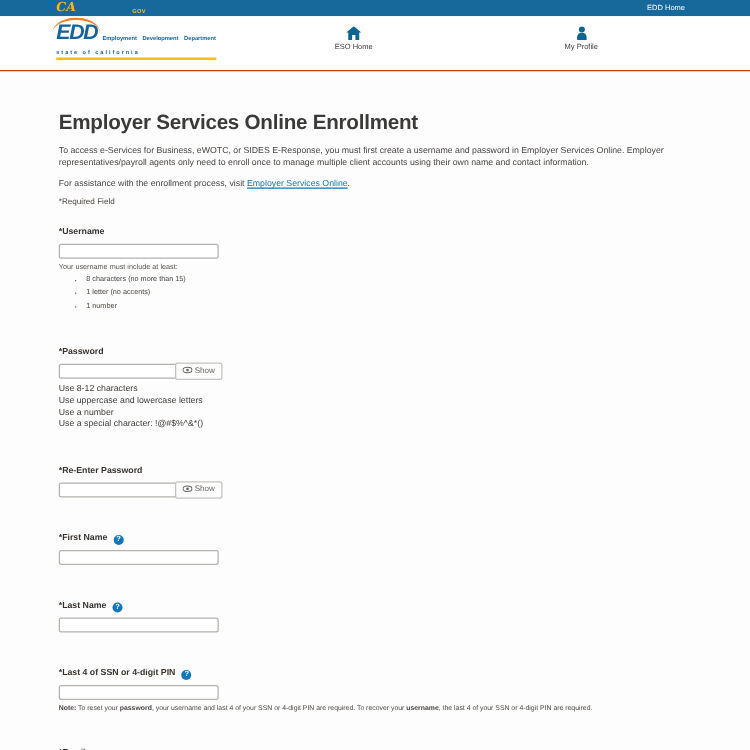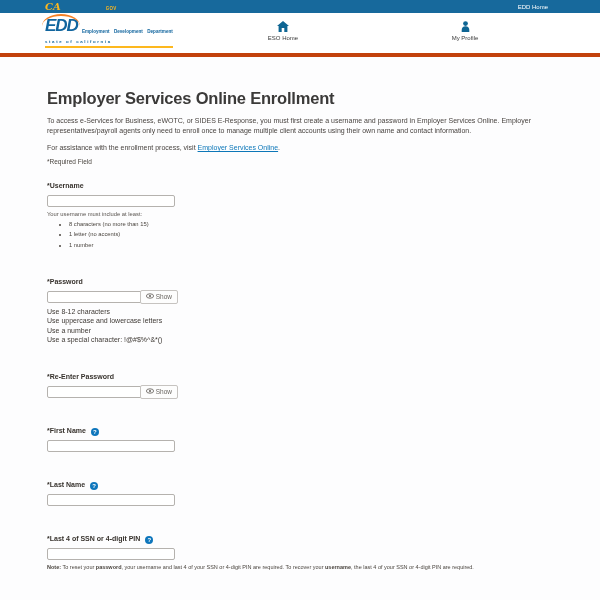--- a/index.html
+++ b/index.html
@@ -8,21 +8,21 @@
   .viewport { position:relative; width:600px; height:600px; overflow:hidden; background:#fdfdfe; }
 
   
   .topbar { height:13px; background:#17699c; display:flex; align-items:center; justify-content:space-between; padding:0 52px 0 45px; }
   .ca-logo { color:#fdb81e; line-height:1; display:flex; align-items:flex-end;gap:44px; }
   .ca-script { font-family:"DejaVu Serif", serif; font-style:italic; font-weight:bold; font-size:10px; }
   .ca-gov { font-size:4.5px; font-weight:bold; letter-spacing:.3px; margin-left:1px; }
   .topbar-link { color:#fff; font-size:6px; text-decoration:none; }
 
   
-  .header { height:44px; background:#fff; position:relative; border-bottom:4px solid #c2410c; }
+  .header { height:44px; background:#fff; position:relative; border-bottom:1px solid #c2410c; }
   .edd-logo { position:absolute; left:45px; top:5px; }
   .edd-row { display:flex; align-items:flex-start; position:relative; }
   .edd-swoosh { position:absolute; left:-3px; top:-4px; width:38px; height:12px; border-top:2.5px solid #f58025; border-radius:50% 50% 0 0 / 100% 100% 0 0; }
   .edd-big { font-size:17px; font-weight:bold; font-style:italic; color:#11659e; line-height:.95; letter-spacing:-1px; }
   .edd-lines { margin-left:4px; padding-top:1px; }
   .edd-line { font-size:4.6px; font-weight:bold; color:#11659e; line-height:1.25; }
   .edd-state { font-size:4.4px; font-weight:bold; color:#11659e; letter-spacing:1.6px; margin-top:2px; padding-bottom:1.5px; border-bottom:2px solid #fdb81e; text-transform:lowercase; }
   .nav-item { position:absolute; top:8px; width:90px; text-align:center; cursor:pointer; }
   .nav-eso { left:238px; }
   .nav-profile { left:420px; }

